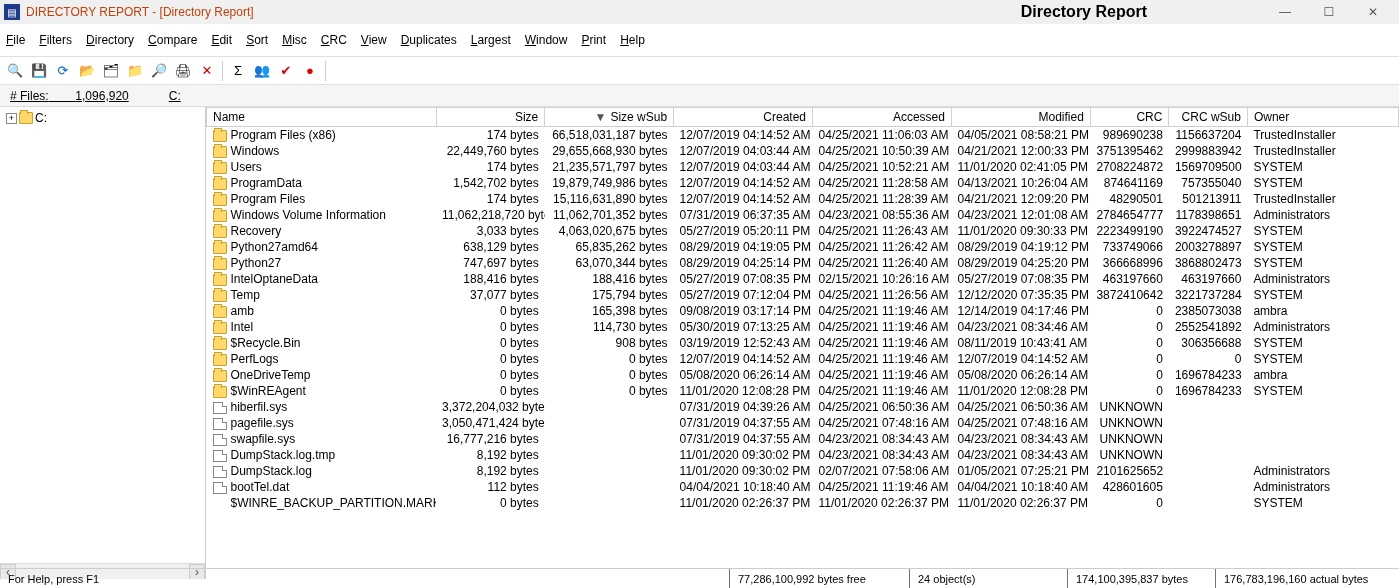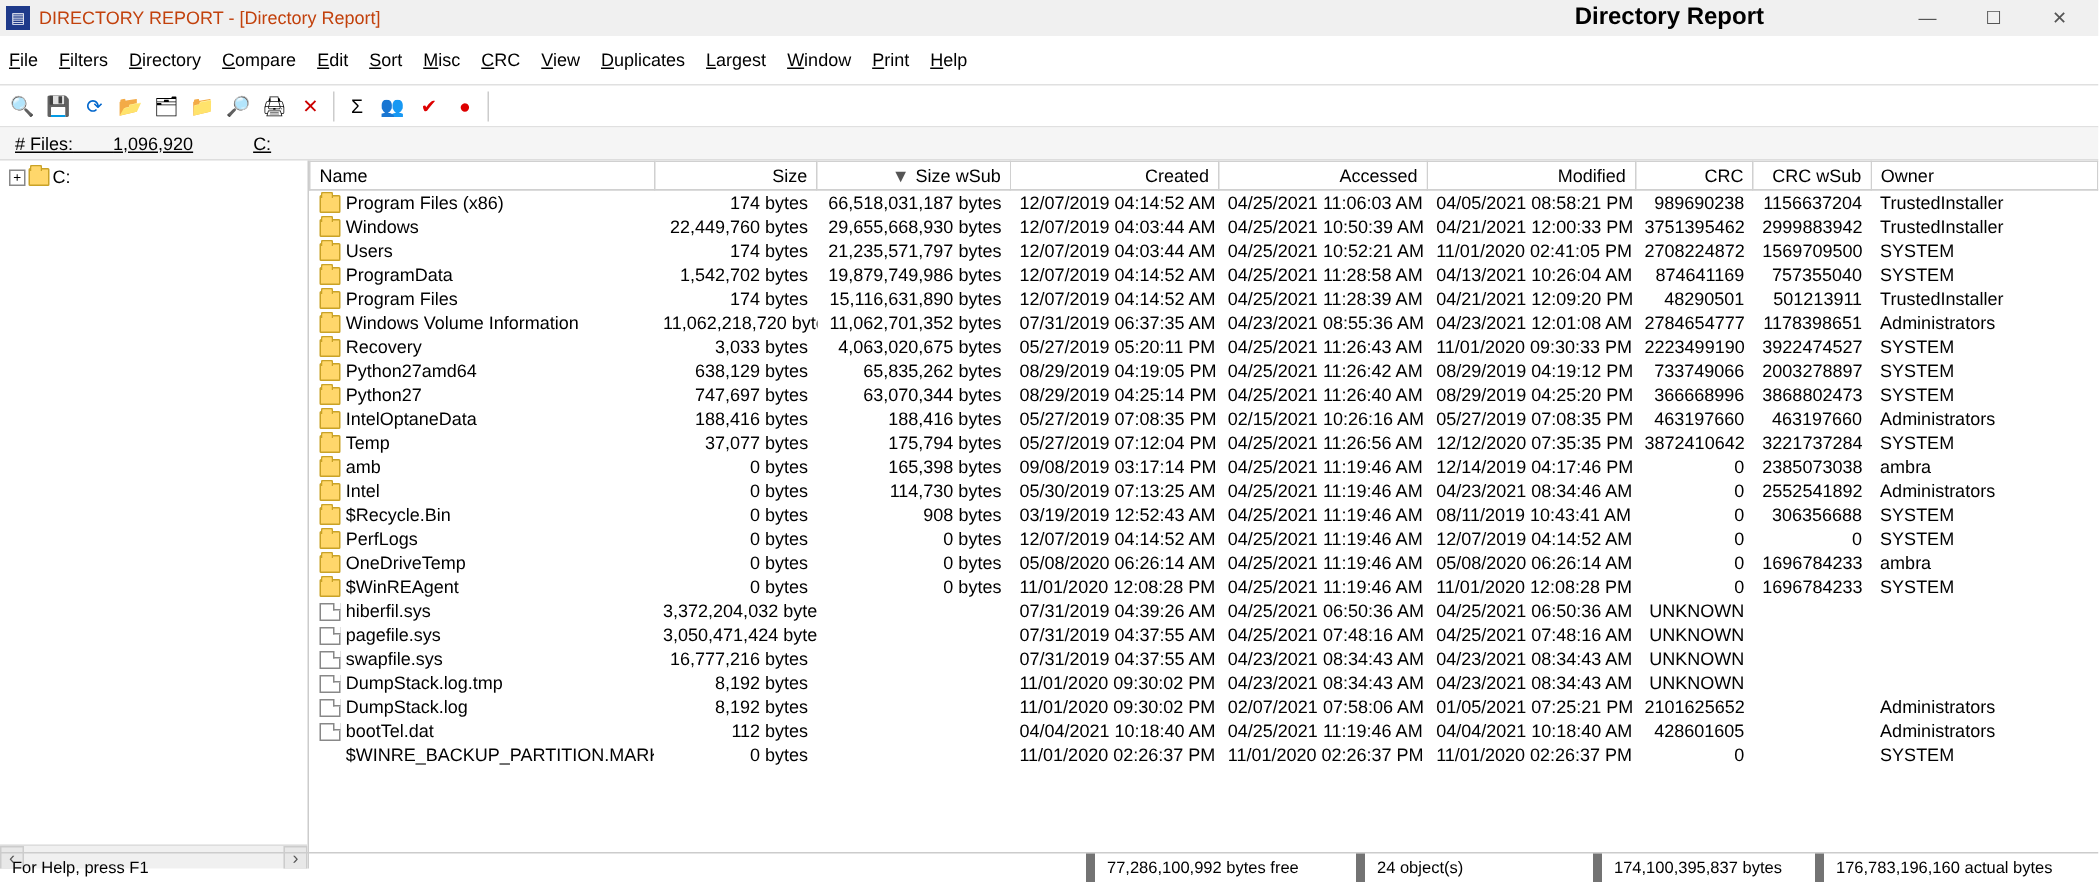--- a/index.html
+++ b/index.html
@@ -3,21 +3,21 @@
 <meta charset="utf-8">
 <style>
 * { box-sizing: border-box; margin: 0; padding: 0; }
 body { font-family: "Segoe UI", Tahoma, sans-serif; font-size: 12px; background: #fff; color: #000; width: 1399px; height: 588px; overflow: hidden; position: relative; }
 
 
 .titlebar { display: flex; align-items: center; height: 24px; background: #f0f0f0; padding: 0 4px; }
 .titlebar .app-icon { width: 16px; height: 16px; background: #1e3a8a; margin-right: 6px; display: inline-flex; align-items: center; justify-content: center; color: #fff; font-size: 10px; }
 .titlebar .title-text { color: #c2410c; flex: 0 0 auto; }
 .titlebar .spacer { flex: 1; }
-.titlebar .big-title { font-weight: bold; font-size: 16px; color: #000; margin-right: 87px; }
+.titlebar .big-title { font-weight: bold; font-size: 16px; color: #000; margin-right: 116px; }
 .titlebar .win-buttons { display: flex; gap: 0; }
 .titlebar .win-btn { width: 44px; height: 24px; display: flex; align-items: center; justify-content: center; color: #555; cursor: pointer; }
 
 
 .menubar { height: 22px; display: flex; align-items: center; padding: 16px 6px; gap: 14px; border-bottom: 1px solid #e0e0e0; }
 .menubar .menu-item { cursor: pointer; }
 
 
 .toolbar { height: 28px; display: flex; align-items: center; padding: 0 4px; border-bottom: 1px solid #e0e0e0; gap: 2px; }
 .toolbar .tool-btn { width: 22px; height: 22px; display: inline-flex; align-items: center; justify-content: center; cursor: pointer; border: 1px solid transparent; font-size: 13px; }
@@ -47,21 +47,21 @@
 table.listing td { padding: 1px 6px; white-space: nowrap; overflow: hidden; font-size: 12px; }
 .row-ico { display:inline-block; width:14px; height:12px; vertical-align:middle; margin-right:4px; }
 .ico-folder { background:#ffd76b; border:1px solid #c9a227; border-radius:1px; position:relative;}
 .ico-folder::before { content:""; position:absolute; top:-3px; left:0; width:6px; height:3px; background:#ffd76b; border:1px solid #c9a227; border-bottom:none; border-radius:1px 1px 0 0;}
 .ico-file { background:#fff; border:1px solid #888; position:relative;}
 .ico-file::before { content:""; position:absolute; right:-1px; top:-1px; width:4px; height:4px; background:#fff; border-left:1px solid #888; border-bottom:1px solid #888;}
 .sort-ind { display:inline-block; margin-right:4px; color:#555; }
 
 
 .statusbar { position: absolute; bottom: 0; left: 0; right: 0; height: 20px; border-top: 1px solid #ccc; display: flex; align-items: center; font-size: 11px; }
-.statusbar .cell { border-right: 6px solid #737373; padding: 0 8px; height:100%; display:flex; align-items:center; }
+.statusbar .cell { border-right: 1px solid #737373; padding: 0 8px; height:100%; display:flex; align-items:center; }
 .statusbar .cell.help { flex: 0 0 730px; }
 .statusbar .cell.free { flex: 0 0 180px; }
 .statusbar .cell.objs { flex: 0 0 158px; }
 .statusbar .cell.b1 { flex: 0 0 148px; }
 .statusbar .cell.b2 { flex: 1; border-right:none;}
 
 
 .mn { text-decoration: underline; }
 </style>
 </head>

